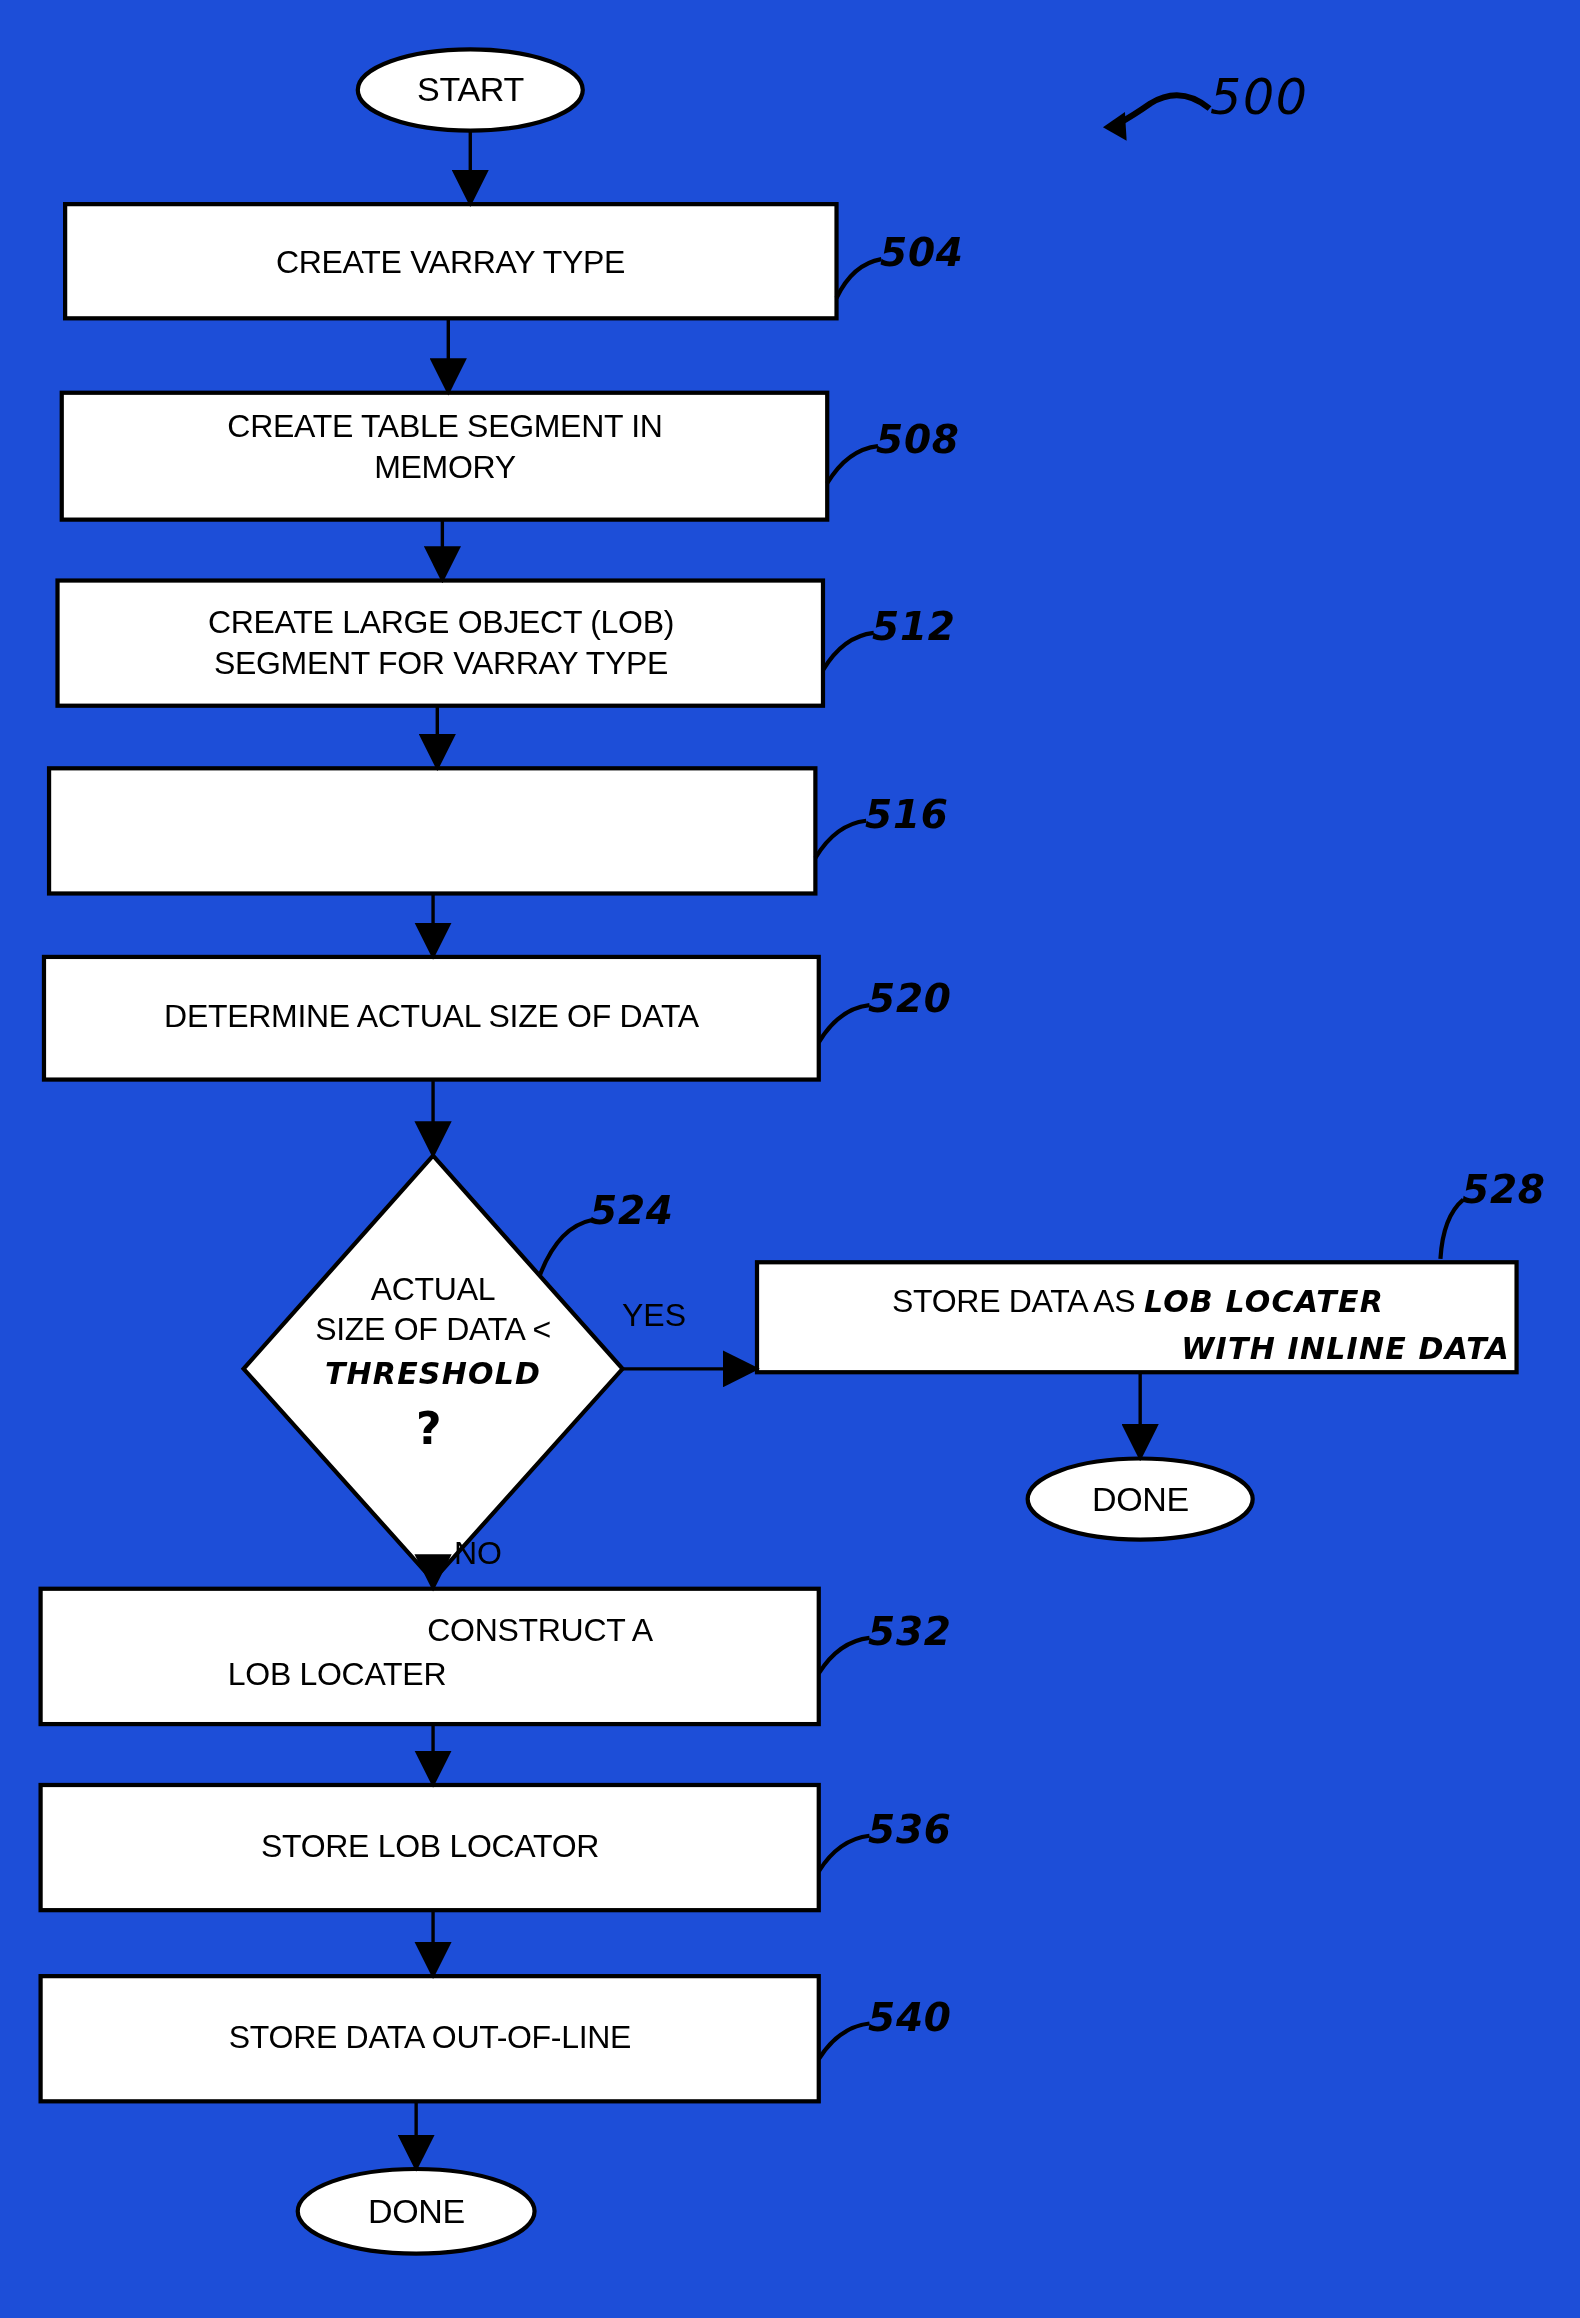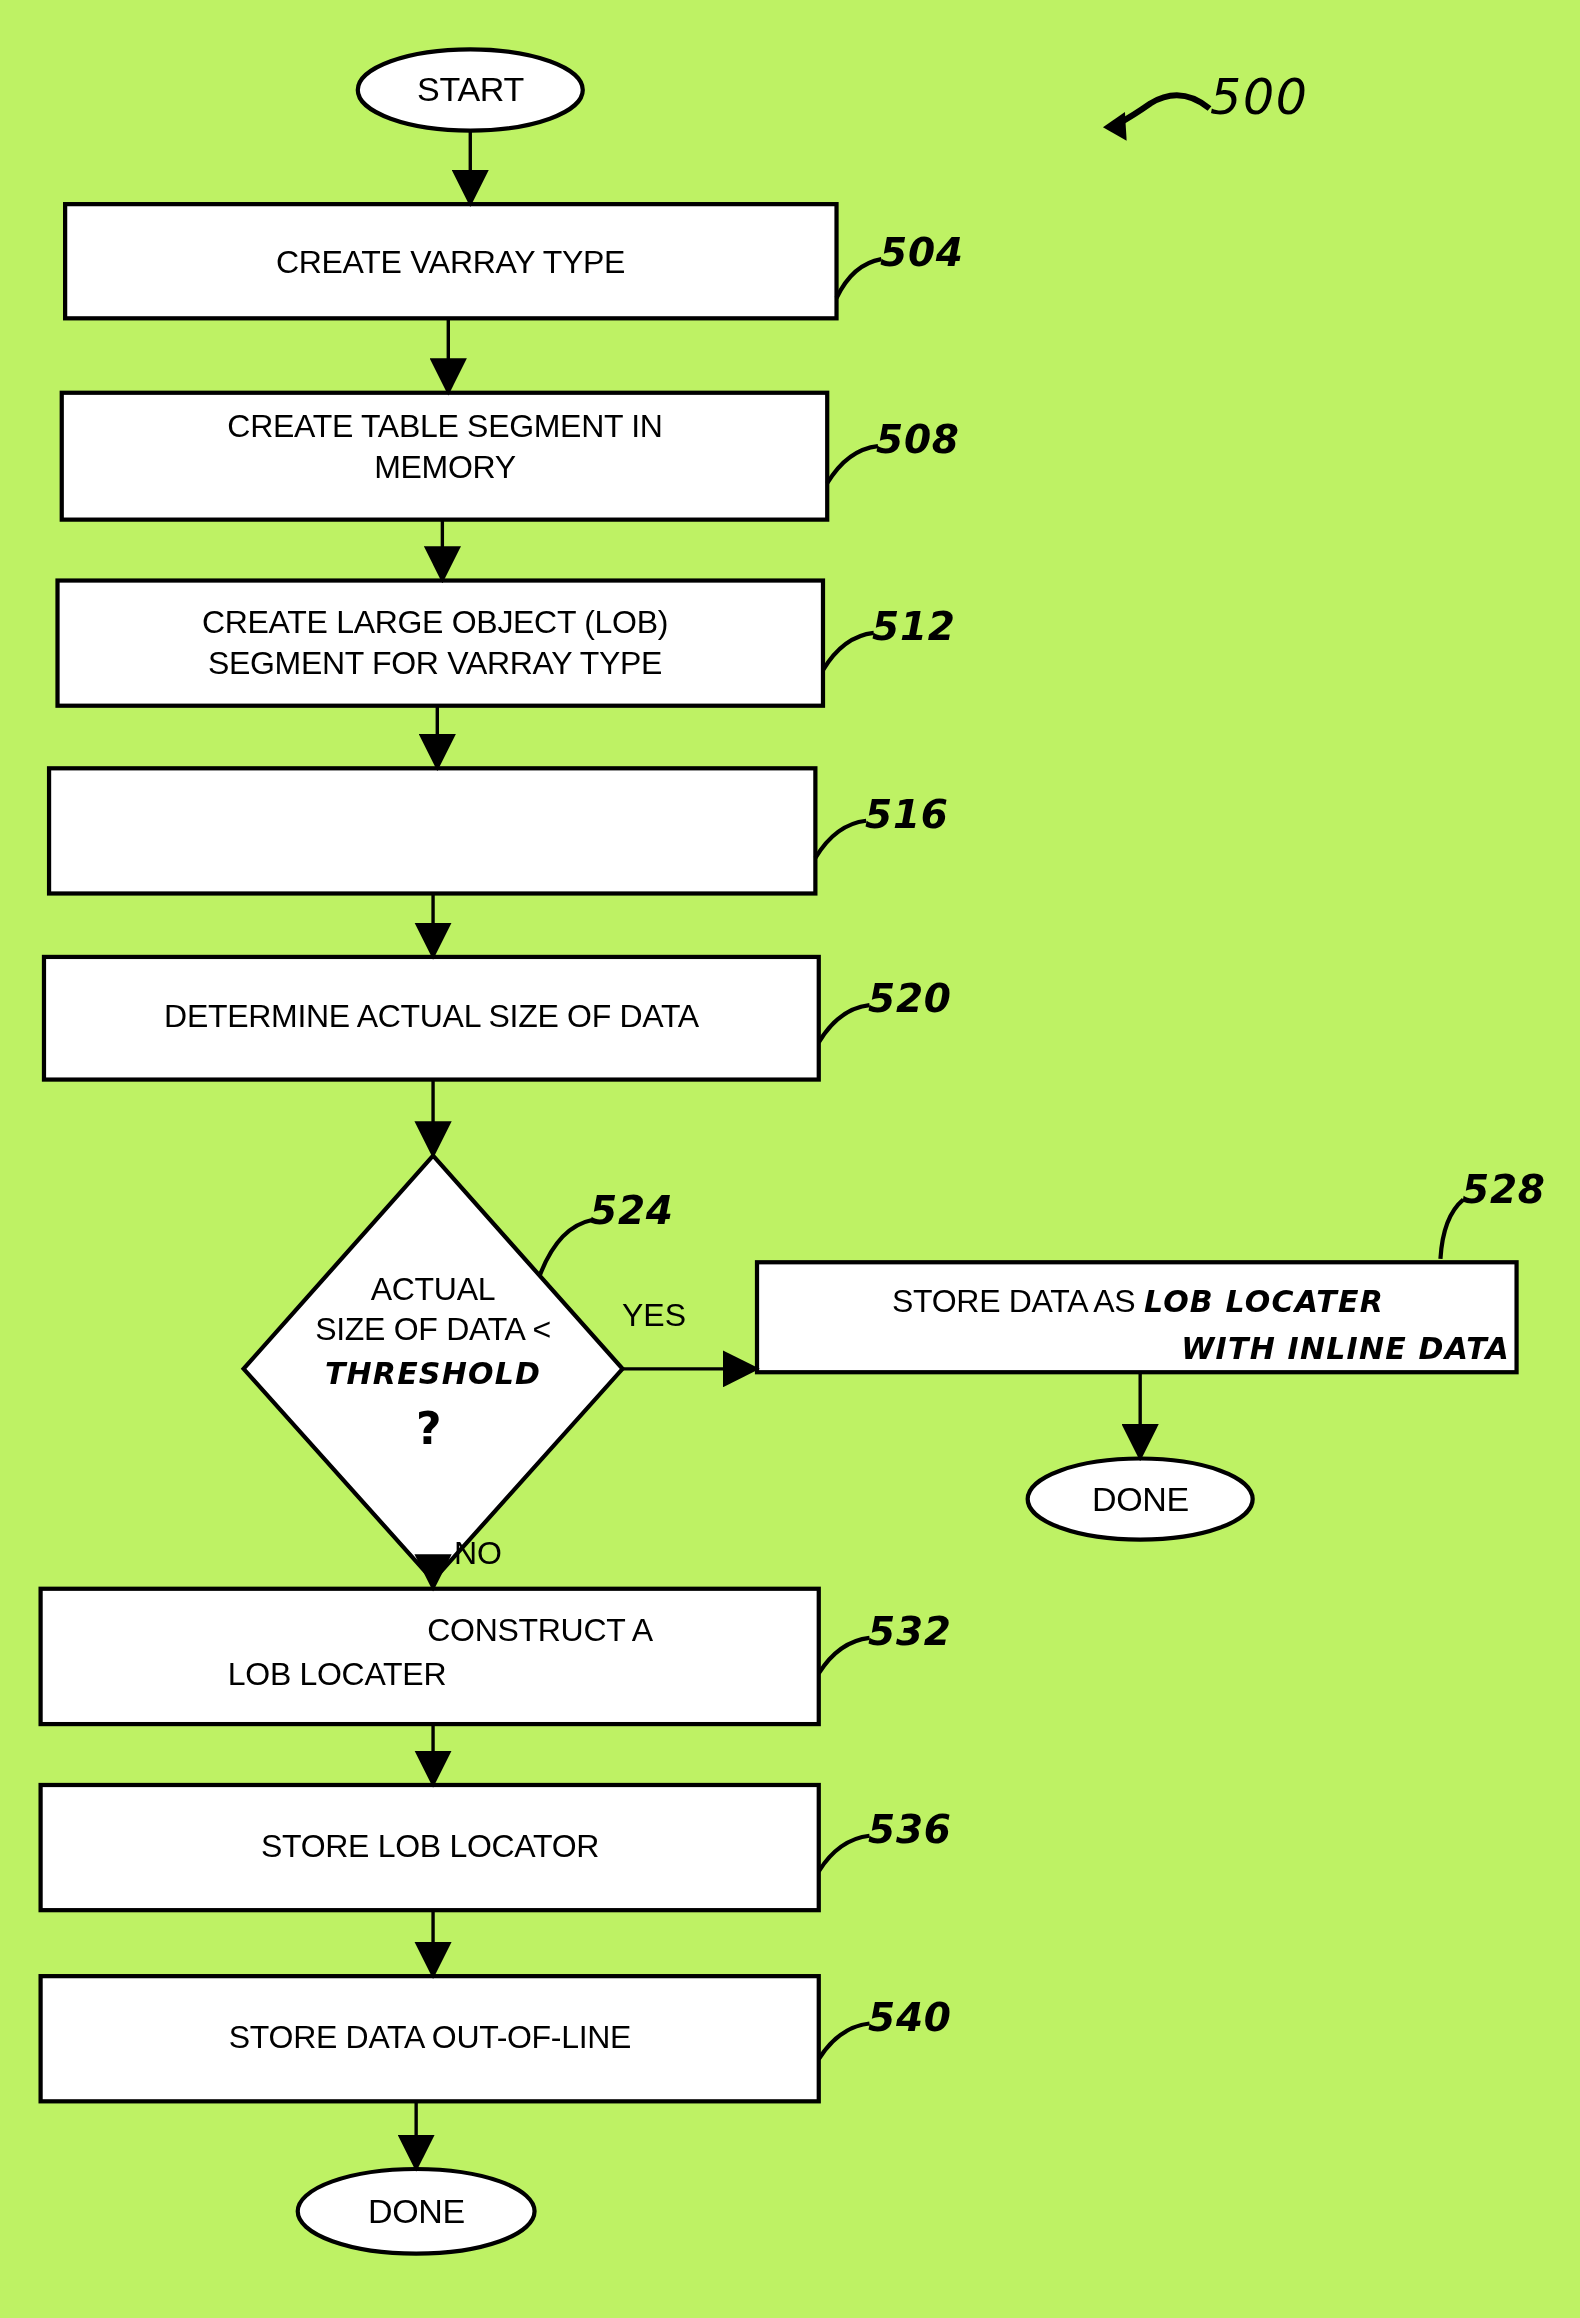--- a/index.html
+++ b/index.html
@@ -8,21 +8,21 @@
     background: #ffffff;
   }
   body {
     font-family: "Liberation Sans", sans-serif;
     color: #000000;
   }
   #page {
     position: relative;
     width: 1580px;
     height: 2319px;
-    background: #bef264;
+    background: #1d4ed8;
     overflow: hidden;
   }
   #flow-svg {
     position: absolute;
     left: 0;
     top: 0;
     width: 1580px;
     height: 2319px;
   }
   .node-text {
@@ -145,21 +145,21 @@
     <path d="M 1330 132 L 1304 150 L 1332 166 Z" fill="#000"></path>
   </svg>
 
   <div class="node-text terminal-text" style="left:358px; top:69px; width:225px;">START</div>
 
   <div class="node-text" style="left:65px; top:242px; width:771px;">CREATE VARRAY TYPE</div>
 
   <div class="node-text" style="left:62px; top:406px; width:766px;">CREATE TABLE SEGMENT IN
 MEMORY</div>
 
-  <div class="node-text" style="left:52px; top:602px; width:766px;">CREATE LARGE OBJECT (LOB)
+  <div class="node-text" style="left:58px; top:602px; width:766px;">CREATE LARGE OBJECT (LOB)
 SEGMENT FOR VARRAY TYPE</div>
 
 
   <div class="node-text" style="left:44px; top:996px; width:775px;">DETERMINE ACTUAL SIZE OF DATA</div>
 
   <div class="node-text" style="left:247px; top:1269px; width:372px;">ACTUAL</div>
   <div class="node-text" style="left:247px; top:1309px; width:372px;">SIZE OF DATA &lt;</div>
   <div class="node-text hand" style="left:247px; top:1353px; width:372px;">THRESHOLD</div>
   <div class="qmark" style="left:416px; top:1403px;">?</div>
 

